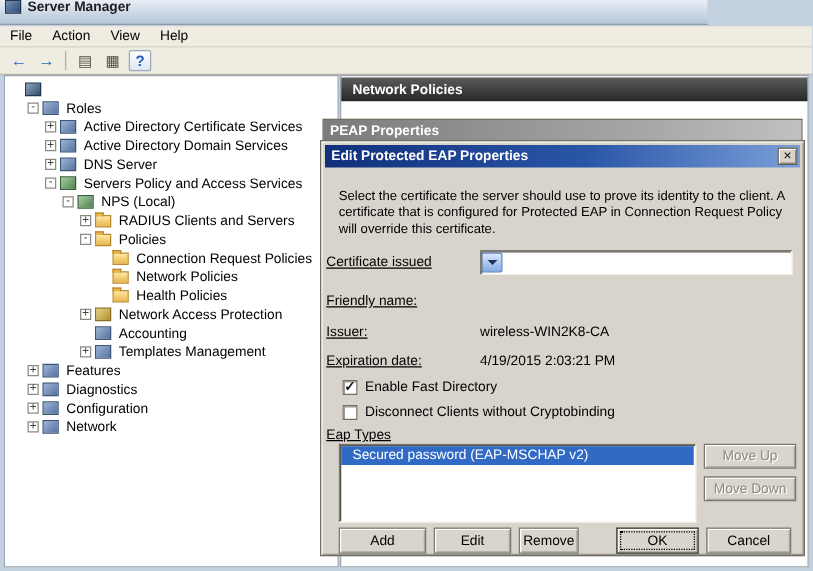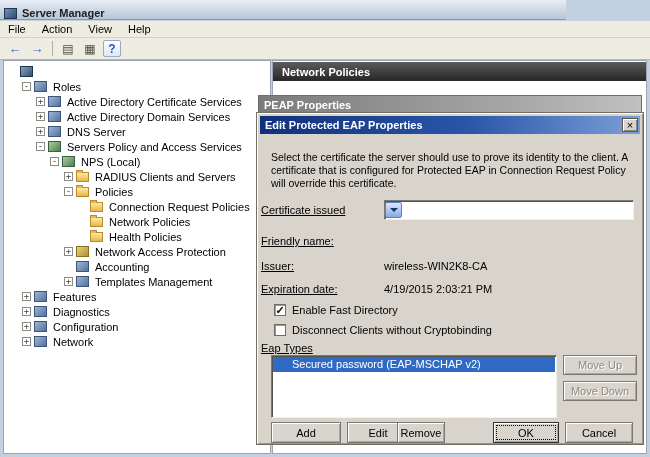--- a/index.html
+++ b/index.html
@@ -4,21 +4,21 @@
 <style>
   * { margin:0; padding:0; box-sizing:border-box; }
   html,body { width:650px; height:457px; overflow:hidden; }
   body { font-family:"Liberation Sans", sans-serif; font-size:11px; color:#000; background:#c3d0df; }
 
   #window { position:relative; width:650px; height:457px; }
 
   
   #titlebar { position:absolute; left:0; top:0; width:566px; height:20px;
     background:linear-gradient(180deg,#e9eef5 0%,#cfd9e6 50%,#b7c6d8 100%);
-    border-bottom:1px solid #8a99ac; display:flex; align-items:flex-end; padding-left:4px; }
+    border-bottom:1px solid #8a99ac; display:flex; align-items:flex-start; padding-left:4px; }
   #win-icon { width:13px; height:11px; background:linear-gradient(135deg,#6f8fb8,#2d4c77);
     border:1px solid #21354f; margin-right:5px; }
   #titlebar .t { font-weight:bold; color:#1e1e1e; }
 
   
   #menubar { position:absolute; left:0; top:21px; width:650px; height:17px;
     background:#efece2; border-bottom:1px solid #d5d1c4; display:flex; align-items:center; }
   .menu-item { padding:1px 8px; cursor:default; }
 
   
@@ -91,32 +91,32 @@
   #combo-btn .tri { width:0; height:0; border:4px solid transparent; border-top-color:#17355f; margin-top:4px; }
 
   .checkrow { position:absolute; left:17px; display:flex; align-items:center; }
   .cbox { width:12px; height:12px; background:#fff; border:1px solid #706e66;
     box-shadow:inset 1px 1px 0 #9a988f; margin-right:6px; text-align:center;
     font-size:11px; line-height:11px; color:#111; font-weight:bold; }
 
   #eap-list { position:absolute; left:14px; top:242px; width:286px; height:63px; background:#fff;
     border:1px solid #7a7870; border-right-color:#f2f1ec; border-bottom-color:#f2f1ec;
     box-shadow:inset 1px 1px 0 #55534c; padding:1px; overflow:hidden; }
-  .eap-item { height:15px; line-height:15px; padding-left:19px; white-space:nowrap; }
+  .eap-item { height:15px; line-height:15px; padding-left:9px; white-space:nowrap; }
   .eap-item[data-selected="true"] { background:#316ac5; color:#fff; }
 
   .btn { position:absolute; background:#d9d5cc; border:1px solid #7b7870;
     box-shadow:inset 1px 1px 0 #ffffff, inset -1px -1px 0 #a9a69c;
     display:flex; align-items:center; justify-content:center; cursor:default; }
   .btn[data-disabled="true"] { color:#8d8a82; text-shadow:1px 1px 0 #fff; }
   #btn-moveup  { left:306px; top:242px; width:74px; height:20px; }
   #btn-movedown{ left:306px; top:268px; width:74px; height:20px; }
   #btn-add    { left:14px;  top:309px; width:70px; height:21px; }
   #btn-edit   { left:90px;  top:309px; width:62px; height:21px; }
-  #btn-remove { left:140px; top:309px; width:48px; height:21px; }
+  #btn-remove { left:158px; top:309px; width:48px; height:21px; }
   #btn-ok     { left:236px; top:309px; width:66px; height:21px; border:1px solid #30302c;
     outline:1px dotted #000; outline-offset:-4px; }
   #btn-cancel { left:308px; top:309px; width:68px; height:21px; }
 </style>
 </head>
 <body>
 
 <div id="window" data-name="server-manager-window">
 
   <div id="titlebar" data-name="window-titlebar">

